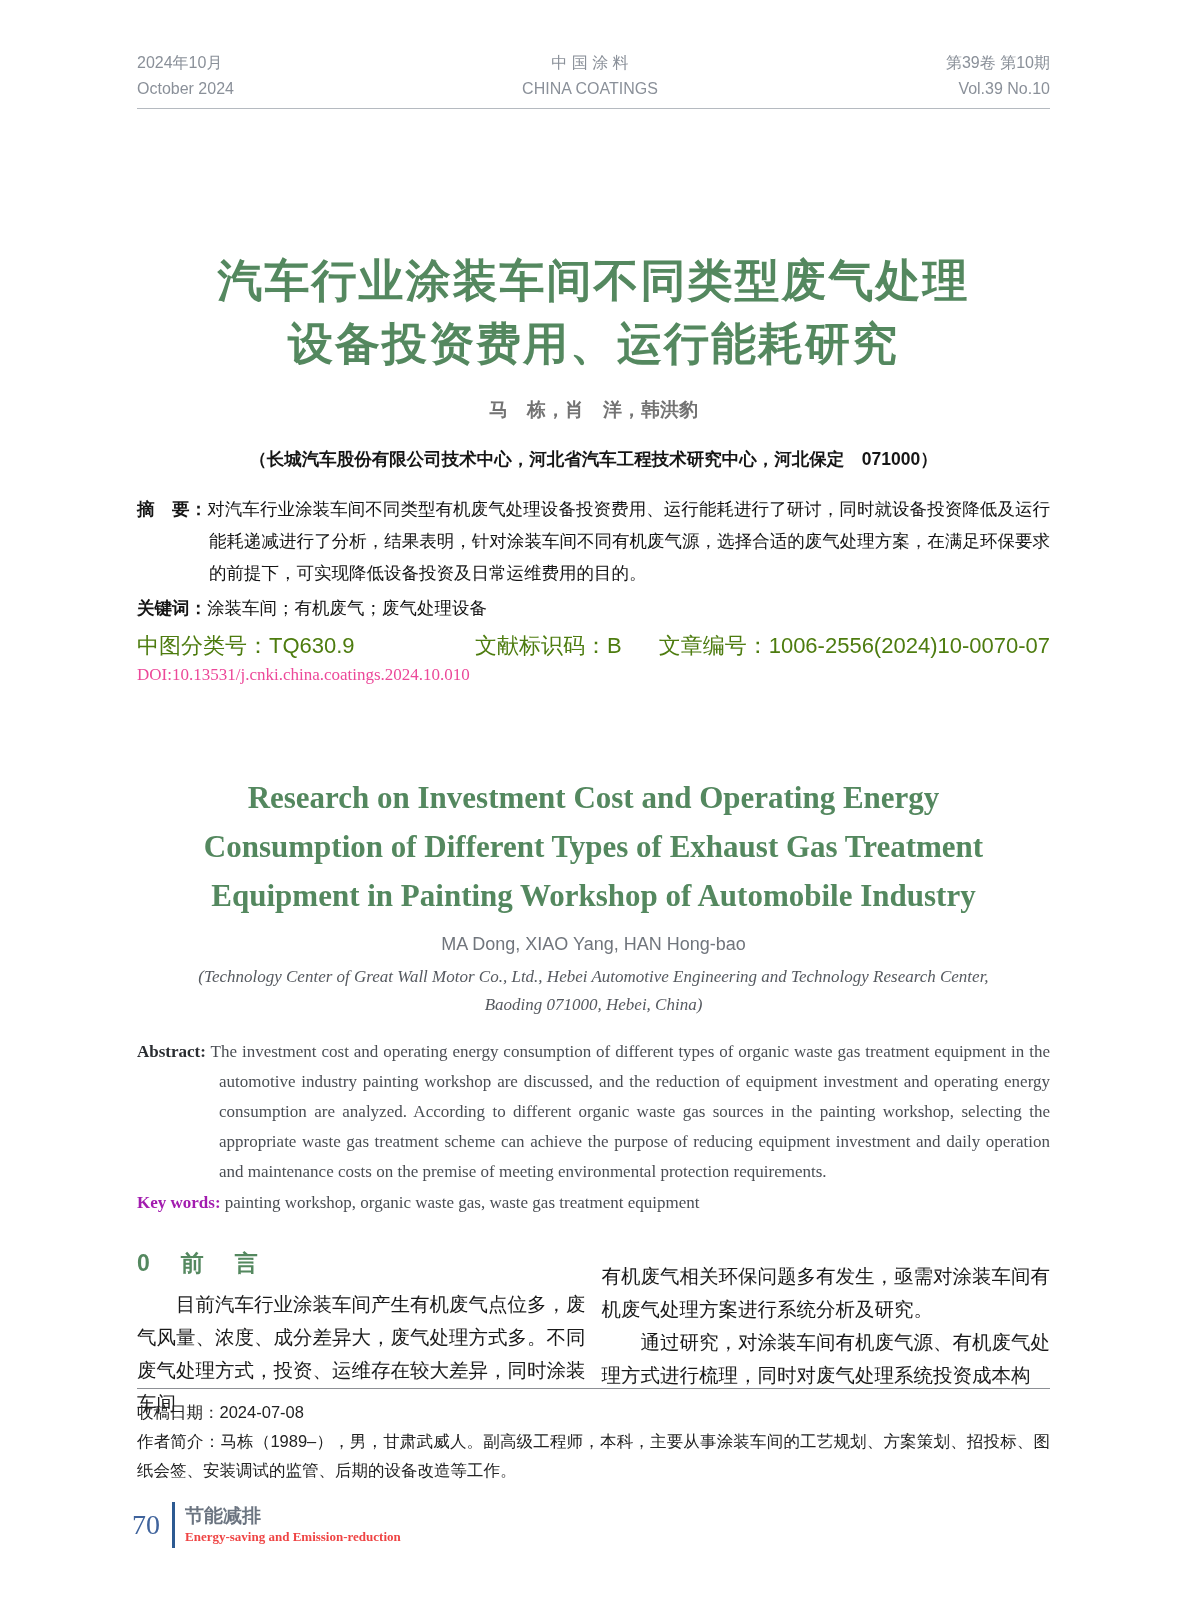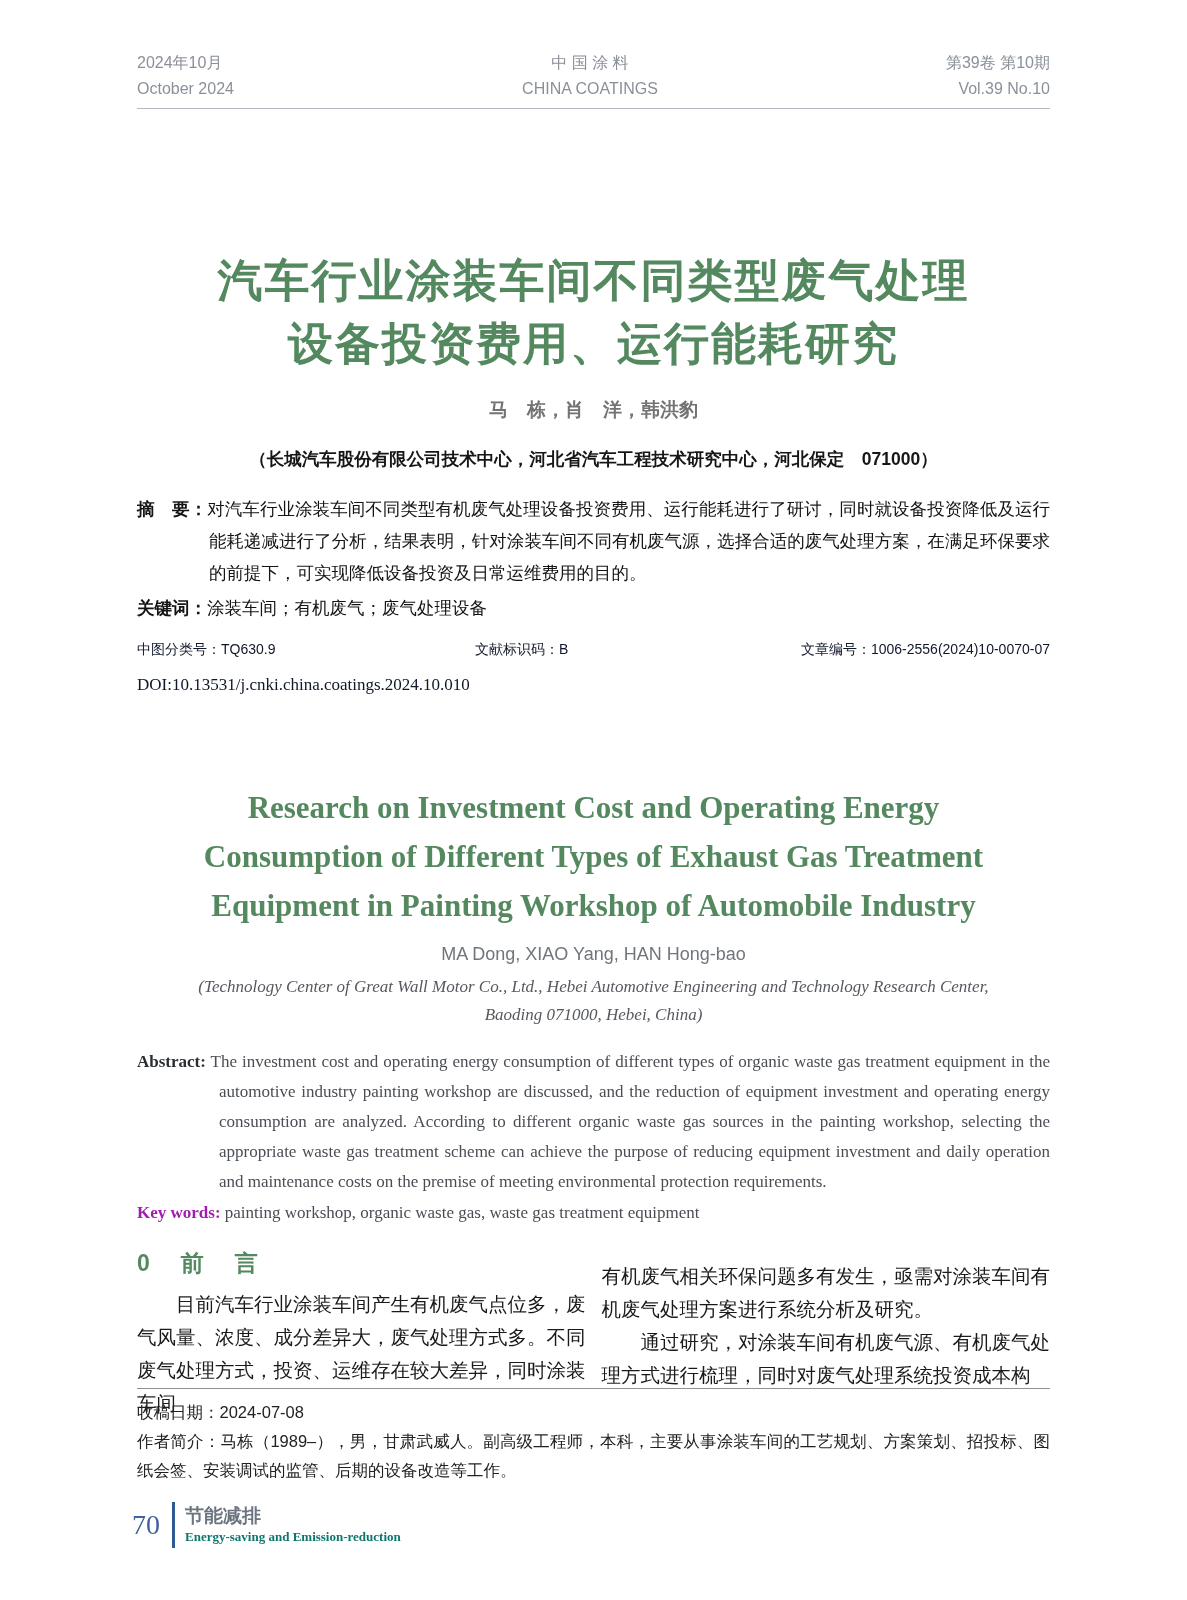--- a/index.html
+++ b/index.html
@@ -21,25 +21,25 @@
     letter-spacing:2px;line-height:63px;color:var(--title-green,#54885f);}
   .authors-cn{margin-top:22px;text-align:center;font-size:19px;font-weight:700;color:#737373;}
   .affil-cn{margin-top:24px;text-align:center;font-size:17.5px;font-weight:700;color:#161616;}
 
   
   .abstract-cn{margin-top:22px;font-size:17.5px;line-height:32px;text-align:justify;
     padding-left:72px;text-indent:-72px;color:#141414;}
   .abstract-cn .lbl{font-weight:700;}
   .keywords-cn{margin-top:4px;font-size:17.5px;line-height:30px;color:#141414;}
   .keywords-cn .lbl{font-weight:700;}
-  .meta-row{position:relative;margin-top:18px;height:28px;font-size:14px;color:#0f172a;}
+  .meta-row{position:relative;margin-top:8px;height:28px;font-size:22px;color:#4d7c0f;}
   .meta-row .m-clc{position:absolute;left:0;}
   .meta-row .m-doc{position:absolute;left:338px;}
   .meta-row .m-aid{position:absolute;right:0;}
-  .doi-line{margin-top:6px;font-family:"Liberation Serif",serif;font-size:17px;color:#0f172a;}
+  .doi-line{margin-top:6px;font-family:"Liberation Serif",serif;font-size:17px;color:#ec4899;}
 
   
   .title-en{margin-top:88px;text-align:center;font-family:"Liberation Serif",serif;
     font-size:31px;font-weight:700;line-height:49px;color:var(--title-green,#54885f);}
   .authors-en{margin-top:14px;text-align:center;font-size:18px;color:#70757c;}
   .affil-en{margin-top:8px;text-align:center;font-family:"Liberation Serif",serif;
     font-style:italic;font-size:17px;line-height:28px;color:#55595f;}
 
   
   .abstract-en{margin-top:18px;font-family:"Liberation Serif",serif;font-size:17px;
@@ -63,21 +63,21 @@
   .footnote{position:absolute;top:1388px;left:137px;right:137px;
     border-top:1.5px solid #8d9095;padding-top:9px;font-size:16.5px;line-height:29px;color:#222;}
   .footnote p{margin:0;text-align:justify;}
 
   
   .pg-footer{position:absolute;top:1502px;left:132px;display:flex;align-items:center;}
   .pg-num{font-family:"Liberation Serif",serif;font-size:28px;color:var(--footer-blue,#3f639c);}
   .ftr-bar{width:3px;height:46px;background:#2d5a92;margin:0 10px 0 12px;}
   .ftr-col-cn{font-size:19px;font-weight:700;color:#6b7480;line-height:24px;}
   .ftr-col-en{font-family:"Liberation Serif",serif;font-size:13px;font-weight:700;
-    color:#0f766e;line-height:18px;}
+    color:#ef4444;line-height:18px;}
 </style>
 </head>
 <body>
 
 <div class="page">
 
   <div class="head-matter">
 
     <div class="pg-header">
       <div class="hdr-col left">

